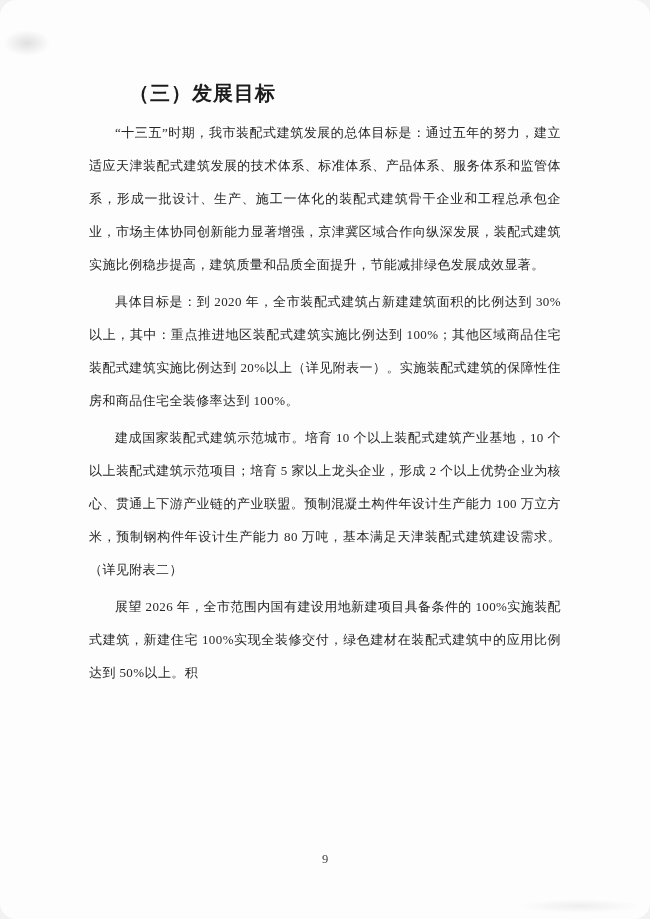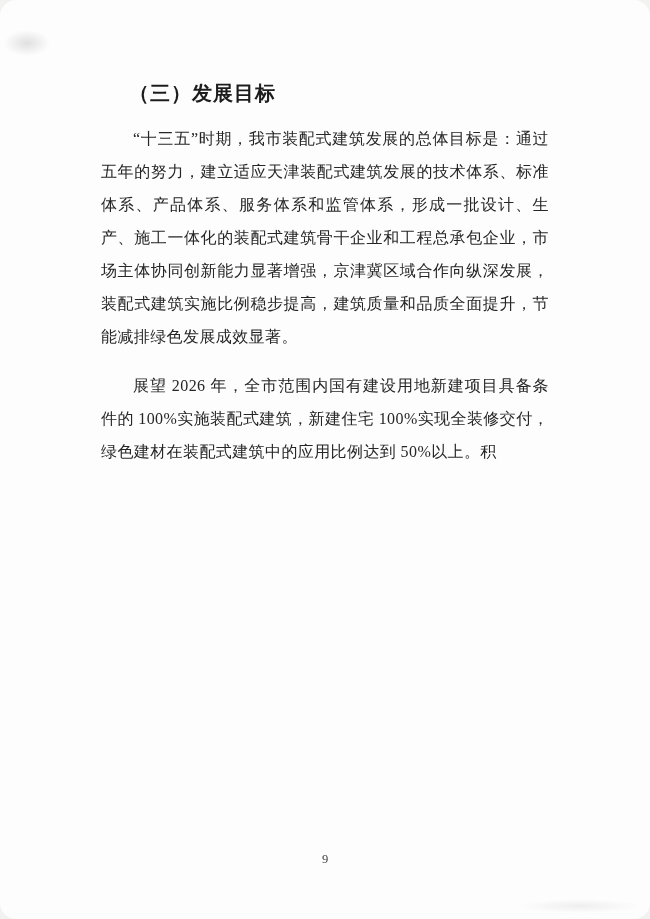--- a/index.html
+++ b/index.html
@@ -44,22 +44,22 @@
     margin:0 0 10px 0;
     padding-left:44px;
     font-family:"Liberation Sans","DejaVu Sans",sans-serif;
     font-weight:bold;
     font-size:20px;
     line-height:26px;
     letter-spacing:1px;
     color:var(--heading);
   }
   .body-text p{
-    margin:16px;
-    font-size:16px;
+    margin:4px;
+    font-size:13px;
     line-height:33px;
     letter-spacing:.4px;
     text-align:justify;
     text-justify:inter-ideograph;
     text-indent:2em;
     color:var(--text);
   }
   .page-number{
     position:absolute;
     left:0;right:0;bottom:52px;
@@ -75,20 +75,22 @@
 
   <div class="smudge tl"></div>
   <div class="smudge br"></div>
 
   <div class="content">
 
     <h2 class="heading">（三）发展目标</h2>
 
     <div class="body-text">
       <p>“十三五”时期，我市装配式建筑发展的总体目标是：通过五年的努力，建立适应天津装配式建筑发展的技术体系、标准体系、产品体系、服务体系和监管体系，形成一批设计、生产、施工一体化的装配式建筑骨干企业和工程总承包企业，市场主体协同创新能力显著增强，京津冀区域合作向纵深发展，装配式建筑实施比例稳步提高，建筑质量和品质全面提升，节能减排绿色发展成效显著。</p>
+      <p>具体目标是：到 2020 年，全市装配式建筑占新建建筑面积的比例达到 30%以上，其中：重点推进地区装配式建筑实施比例达到 100%；其他区域商品住宅装配式建筑实施比例达到 20%以上（详见附表一）。实施装配式建筑的保障性住房和商品住宅全装修率达到 100%。</p>
+      <p>建成国家装配式建筑示范城市。培育 10 个以上装配式建筑产业基地，10 个以上装配式建筑示范项目；培育 5 家以上龙头企业，形成 2 个以上优势企业为核心、贯通上下游产业链的产业联盟。预制混凝土构件年设计生产能力 100 万立方米，预制钢构件年设计生产能力 80 万吨，基本满足天津装配式建筑建设需求。（详见附表二）</p>
       <p>展望 2026 年，全市范围内国有建设用地新建项目具备条件的 100%实施装配式建筑，新建住宅 100%实现全装修交付，绿色建材在装配式建筑中的应用比例达到 50%以上。积</p>
     </div>
 
   </div>
 
   <div class="page-number">9</div>
 
 </div>
 
 </body></html>

